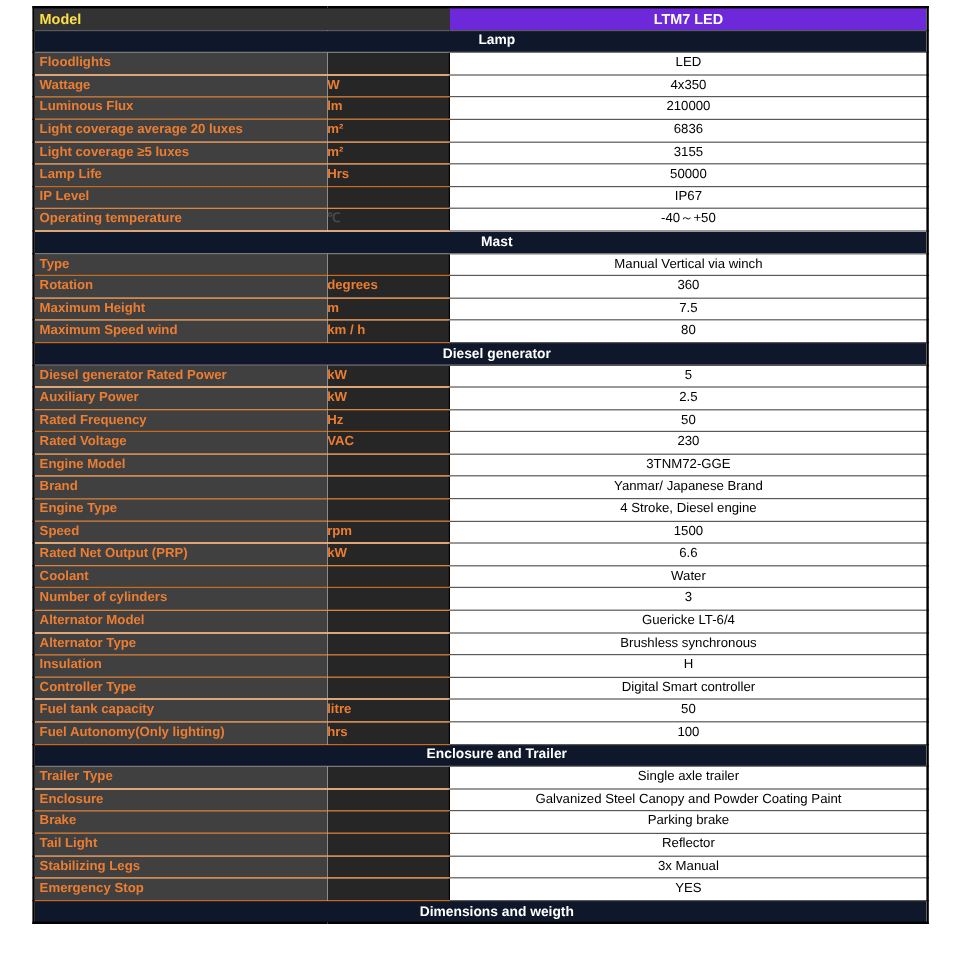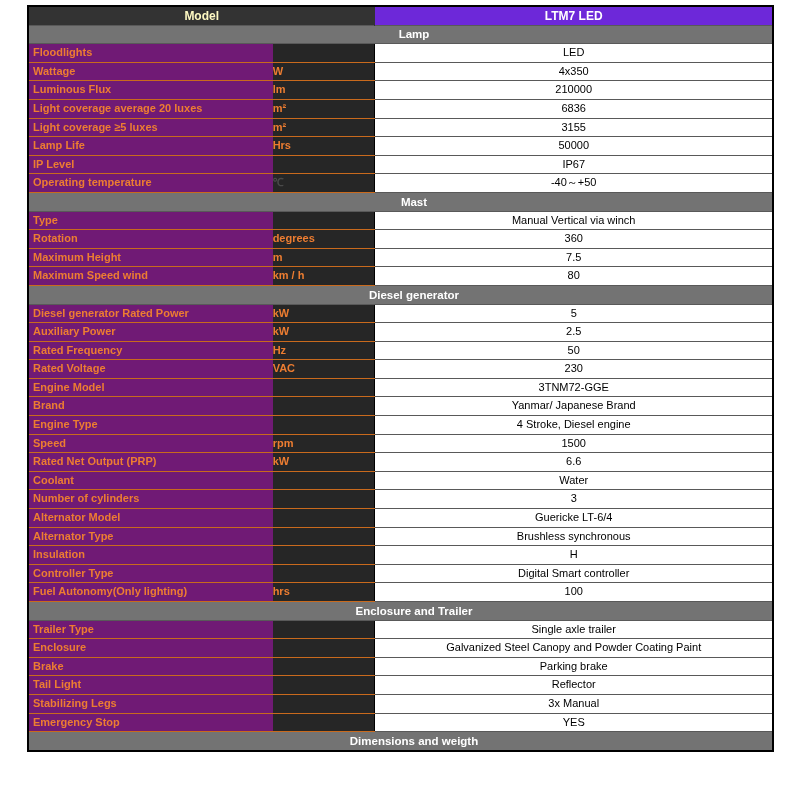--- a/index.html
+++ b/index.html
@@ -12,35 +12,35 @@
     position:absolute;left:27px;top:5px;width:747px;
     border-collapse:collapse;table-layout:fixed;
     border:2px solid #000000;
   }
   .spec-table td{
     height:15.6px;line-height:1.05;vertical-align:middle;
     overflow:hidden;white-space:nowrap;font-size:11px;
   }
   
   td.model-label{
-    background:#333333;color:#fef9c3;font-weight:bold;font-size:12px;
-    padding:0 4px;text-align:center;
+    background:#333333;color:#fde047;font-weight:bold;font-size:12px;
+    padding:0 4px;text-align:left;
   }
   td.model-value{
     background:#6d28d9;color:#ffffff;font-weight:bold;font-size:12px;
     text-align:center;border-left:1px solid #333333;
   }
   
   td.section-band{
-    background:#737373;color:#ffffff;font-weight:bold;font-size:11.5px;
+    background:#0f172a;color:#ffffff;font-weight:bold;font-size:11.5px;
     text-align:center;border-top:1px solid #595959;border-bottom:1px solid #595959;padding-left:28px;
   }
   
   td.lbl{
-    background:#701a75;color:#ed7d31;font-weight:bold;
+    background:#404040;color:#ed7d31;font-weight:bold;
     padding:0 0 0 4px;text-align:left;
     border-top:1px solid #c96a1d;border-bottom:1px solid #c96a1d;
   }
   td.unit{
     background:#262626;color:#ed7d31;font-weight:bold;
     padding:0;text-align:left;
     border-top:1px solid #c96a1d;border-bottom:1px solid #c96a1d;
   }
   td.unit.muted{color:#4a4a4a;}
   
@@ -204,20 +204,25 @@
         <td class="lbl">Insulation</td>
         <td class="unit"></td>
         <td class="val">H</td>
       </tr>
       <tr>
         <td class="lbl">Controller Type</td>
         <td class="unit"></td>
         <td class="val">Digital Smart controller</td>
       </tr>
       <tr>
+        <td class="lbl">Fuel tank capacity</td>
+        <td class="unit">litre</td>
+        <td class="val">50</td>
+      </tr>
+      <tr>
         <td class="lbl">Fuel Autonomy(Only lighting)</td>
         <td class="unit">hrs</td>
         <td class="val">100</td>
       </tr>
       <tr>
         <td class="section-band" colspan="3">Enclosure and Trailer</td>
       </tr>
       <tr>
         <td class="lbl">Trailer Type</td>
         <td class="unit"></td>

